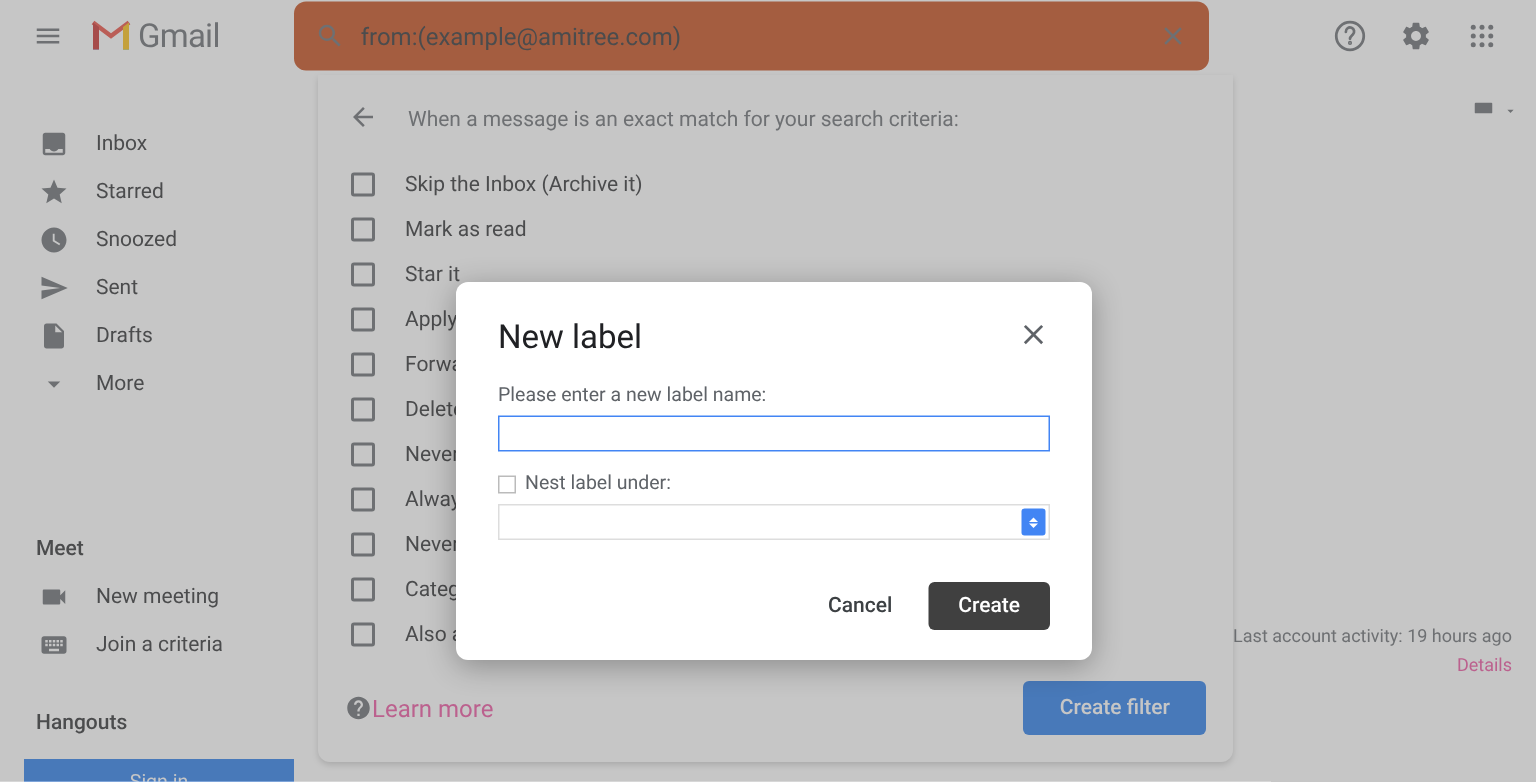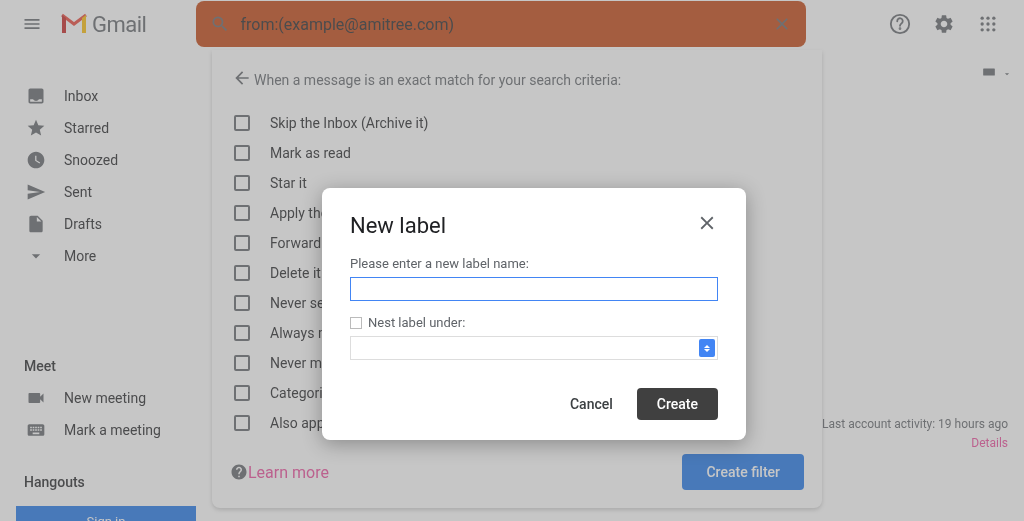--- a/index.html
+++ b/index.html
@@ -24,38 +24,38 @@
   .nav-item { display: flex; align-items: center; height: 32px; padding-left: 26px; cursor: pointer; font-size: 14px; color: #202124; border-radius: 0 16px 16px 0; gap: 18px; }
   .nav-icon { width: 20px; height: 20px; display: flex; align-items: center; justify-content: center; color: #5f6368; }
   
   .section-title { font-size: 14px; color: #202124; font-weight: 500; padding: 10px 0 8px 24px; }
   .sidebar-bottom { position: absolute; top: 300px; width: 200px; }
   .hangouts-section { margin-top: 18px; }
   .signin-btn { margin: 8px 16px; background: #1a73e8; color: #fff; border: none; height: 30px; width: 180px; font-size: 13px; cursor: pointer; }
   
   
   .filter-panel { position: absolute; left: 212px; top: 50px; width: 610px; background: #fff; box-shadow: 0 2px 4px rgba(0,0,0,0.2); border-radius: 0 0 8px 8px; padding: 16px 18px 18px; }
-  .filter-header { display: flex; align-items: center; margin-bottom: 14px; }
+  .filter-header { display: flex; align-items: center; gap: 18px; margin-bottom: 14px; }
   .back-arrow { cursor: pointer; padding: 2px; }
   .filter-header-text { font-size: 14px; color: #5f6368; }
   .filter-options { list-style: none; }
   .filter-option { display: flex; align-items: center; gap: 20px; padding: 7px 4px; font-size: 14px; color: #202124; }
   .checkbox { width: 16px; height: 16px; border: 2px solid #5f6368; border-radius: 2px; flex-shrink: 0; }
   .filter-footer { display: flex; align-items: center; justify-content: space-between; margin-top: 16px; }
   .learn-more { display: flex; align-items: center; font-size: 16px; color: #ec4899; cursor: pointer; }
   .create-filter-btn { background: #1a73e8; color: #fff; border: none; border-radius: 4px; height: 36px; padding: 0 24px; font-size: 14px; cursor: pointer; font-weight: 500; }
   
   
   .main-right { position: absolute; right: 12px; top: 64px; }
   .footer-info { position: absolute; right: 16px; top: 415px; text-align: right; font-size: 12px; color: #5f6368; line-height: 1.6; }
   .footer-info a { color: #ec4899; text-decoration: none; }
   
   
   .modal-backdrop { position: absolute; inset: 0; background: rgba(128,128,128,0.45); z-index: 100; }
-  .modal { position: absolute; left: 322px; top: 188px; width: 424px; background: #fff; border-radius: 8px; box-shadow: 0 4px 20px rgba(0,0,0,0.3); padding: 24px 28px 20px; z-index: 101; }
+  .modal { position: absolute; left: 304px; top: 188px; width: 424px; background: #fff; border-radius: 8px; box-shadow: 0 4px 20px rgba(0,0,0,0.3); padding: 24px 28px 20px; z-index: 101; }
   .modal-header { display: flex; align-items: center; justify-content: space-between; margin-bottom: 18px; }
   .modal-title { font-size: 22px; color: #202124; font-weight: 400; }
   .modal-close { cursor: pointer; color: #5f6368; }
   .modal-label { font-size: 13px; color: #5f6368; margin-bottom: 6px; display: block; }
   .modal-input { width: 100%; height: 24px; border: 1px solid #4285f4; outline: none; padding: 0 4px; font-size: 14px; margin-bottom: 14px; }
   .nest-row { display: flex; align-items: center; gap: 6px; margin-bottom: 6px; }
   .nest-checkbox { width: 12px; height: 12px; border: 1px solid #bbb; }
   .nest-label { font-size: 13px; color: #5f6368; }
   .nest-select { width: 100%; height: 24px; border: 1px solid #ddd; background: #fff; position: relative; }
   .select-handle { position: absolute; right: 2px; top: 2px; width: 16px; height: 18px; background: #4285f4; border-radius: 2px; display: flex; flex-direction: column; align-items: center; justify-content: center; gap: 1px; }
@@ -187,21 +187,21 @@
             </svg>
           </span>
         <span>New meeting</span>
       </li>
       <li class="nav-item">
         <span class="nav-icon">
             <svg width="20" height="20" viewBox="0 0 24 24" fill="#5f6368">
               <path d="M20 5H4c-1.1 0-2 .9-2 2v10c0 1.1.9 2 2 2h16c1.1 0 2-.9 2-2V7c0-1.1-.9-2-2-2zm-9 3h2v2h-2V8zm0 3h2v2h-2v-2zM8 8h2v2H8V8zm0 3h2v2H8v-2zm-1 2H5v-2h2v2zm0-3H5V8h2v2zm9 7H8v-2h8v2zm0-4h-2v-2h2v2zm0-3h-2V8h2v2zm3 3h-2v-2h2v2zm0-3h-2V8h2v2z"></path>
             </svg>
           </span>
-        <span>Mark a meeting</span>
+        <span>Join a criteria</span>
       </li>
     </ul>
     <div class="hangouts-section">
       <div class="section-title">Hangouts</div>
       <button class="signin-btn">Sign in</button>
     </div>
   </div>
 </div>
 
 <div class="main-right">

